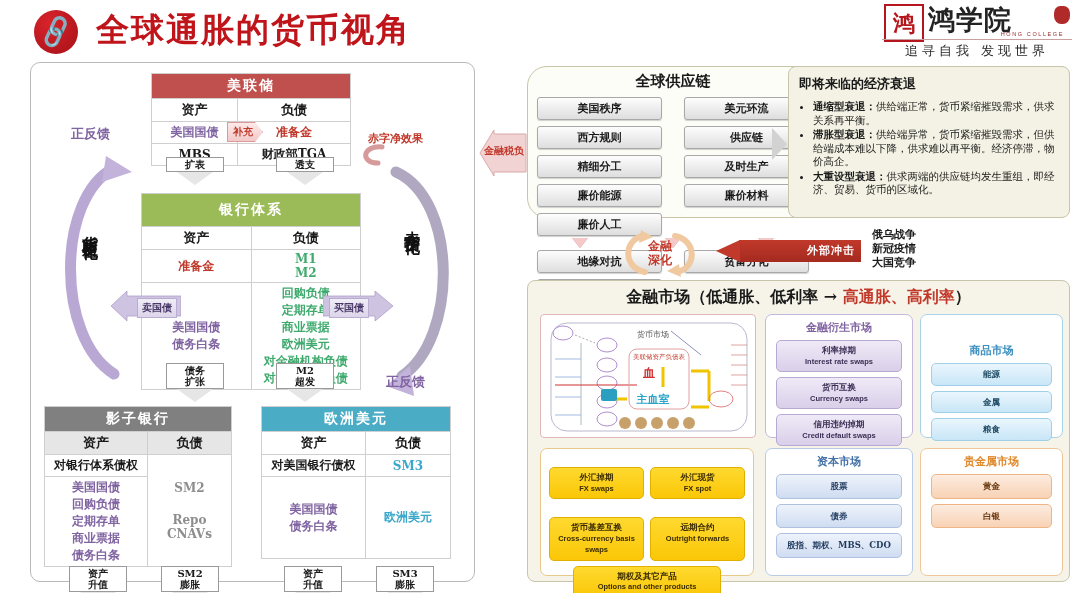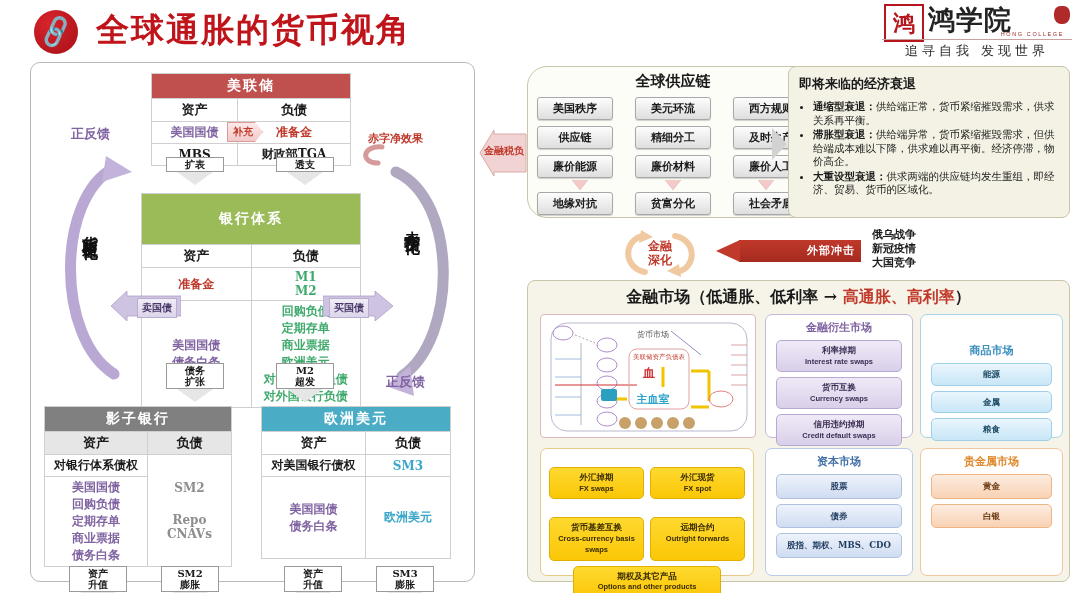--- a/index.html
+++ b/index.html
@@ -61,21 +61,21 @@
     position: absolute; left: 30px; top: 62px; width: 445px; height: 520px;
     border: 1px solid #b9b9b9; border-radius: 10px; background: #fff;
   }
 
   .tbl { position: absolute; border-collapse: collapse; background:#fff; }
   .tbl td, .tbl th { border: 1px solid #cfcfcf; text-align: center; font-weight: bold; }
 
   
   #fed { left: 120px; top: 10px; width: 200px; }
   .hdr-fed { background: #c0504d; color: #fff; font-size: 14px; padding: 3px 0; letter-spacing:2px;}
-  .hdr-bank { background: #9bbb59; color: #fff; font-size: 14px; padding: 16px 0; letter-spacing:2px;}
+  .hdr-bank { background: #9bbb59; color: #fff; font-size: 14px; padding: 7px 0; letter-spacing:2px;}
   .hdr-shadow { background: #808080; color: #fff; font-size: 14px; padding: 3px 0; letter-spacing:2px;}
   .hdr-euro { background: #4bacc6; color: #fff; font-size: 14px; padding: 3px 0; letter-spacing:2px;}
   .colhdr { font-size: 13px; color: #1a1a1a; padding: 2px 0; font-family:"DejaVu Serif",serif; }
   .cell { font-size: 12px; padding: 2px 2px; font-family:"DejaVu Serif",serif;}
   .c-purple { color: #8064a2; } .c-red { color: #c0392b; }
   .c-green { color: #3faa6d; }
   .c-cyan { color: #3aa6c9; } .c-gray { color: #8d8d8d; }
   .c-dark { color: #1a1a1a; }
 
   
@@ -126,21 +126,21 @@
     background: #fdfdf8; border: 1px solid #c9c5a8; border-radius: 20px;
   }
   #supply .ttl { text-align:center; font-size: 15px; font-weight: bold; color:#1a1a1a; margin-top:5px; font-family:"DejaVu Serif",serif;}
   .chip {
     display: block; border: 1px solid #a8a8a8; border-radius: 3px;
     background: linear-gradient(#fdfdfd,#dedede);
     font-size: 11px; font-weight: bold; color: #1a1a1a; text-align:center;
     padding: 3px 0; font-family:"DejaVu Serif",serif;
     box-shadow: 0 1px 1px rgba(0,0,0,.18);
   }
-  .sgrid { display:grid; grid-template-columns: repeat(3,1fr); gap: 6px 22px; padding: 6px 9px 0 9px; }
+  .sgrid { display:grid; grid-template-columns: repeat(2,1fr); gap: 6px 22px; padding: 6px 9px 0 9px; }
   .redarrows { display:grid; grid-template-columns: repeat(3,1fr); gap: 0 8px; padding: 2px 9px 0 9px; }
   .ra { margin: 0 auto; width:0; height:0;
     border-left: 8px solid transparent; border-right: 8px solid transparent;
     border-top: 10px solid #f3c9c9; filter: drop-shadow(0 0 0.5px #c08a8a); }
 
   #recession {
     position: absolute; left: 788px; top: 66px; width: 282px; height: 152px;
     background: #f4f2e4; border: 1px solid #c9c5a8; border-radius: 8px;
     padding: 8px 10px;
   }

